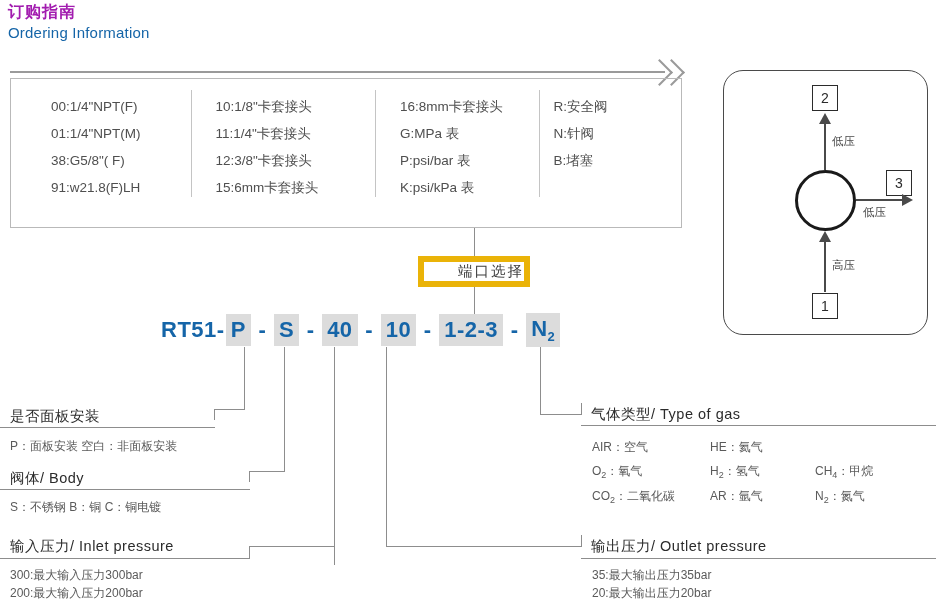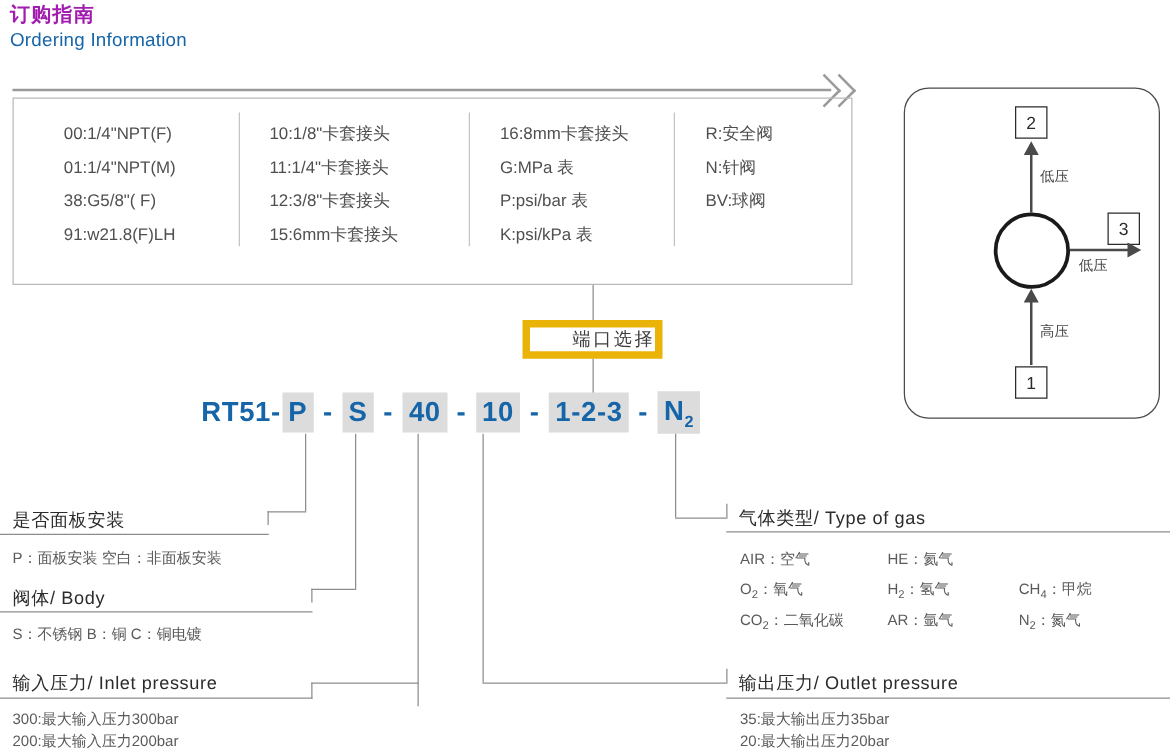--- a/index.html
+++ b/index.html
@@ -64,21 +64,21 @@
   .opt-col + .opt-col::before {
     content: "";
     position: absolute;
     left: 0; top: 11px; bottom: 30px;
     width: 1px;
     background: #c4c4c4;
   }
   #col-0 { width: 180px; padding-left: 40px; }
   #col-1 { width: 185px; padding-left: 25px; }
   #col-2 { width: 165px; padding-left: 25px; }
-  #col-3 { width: 142px; padding-left: 25px; }
+  #col-3 { width: 142px; padding-left: 14px; }
   .opt-item {
     font-size: 13.5px;
     line-height: 27px;
     color: #4f4f4f;
     white-space: nowrap;
   }
 
   
   #port-conn-v1 {
     left: 474px; top: 228px;
@@ -230,21 +230,21 @@
   </div>
   <div class="opt-col" id="col-2">
     <div class="opt-item">16:8mm卡套接头</div>
     <div class="opt-item">G:MPa 表</div>
     <div class="opt-item">P:psi/bar 表</div>
     <div class="opt-item">K:psi/kPa 表</div>
   </div>
   <div class="opt-col" id="col-3">
     <div class="opt-item">R:安全阀</div>
     <div class="opt-item">N:针阀</div>
-    <div class="opt-item">BV:球阀</div>
+    <div class="opt-item">B:堵塞</div>
   </div>
 </div>
 
 <div class="abs" id="port-conn-v1"></div>
 <div class="abs" id="port-box">
   <span id="port-box-label">端口选择</span>
 </div>
 <div class="abs" id="port-conn-v2"></div>
 
 <div class="abs" id="model-code">

